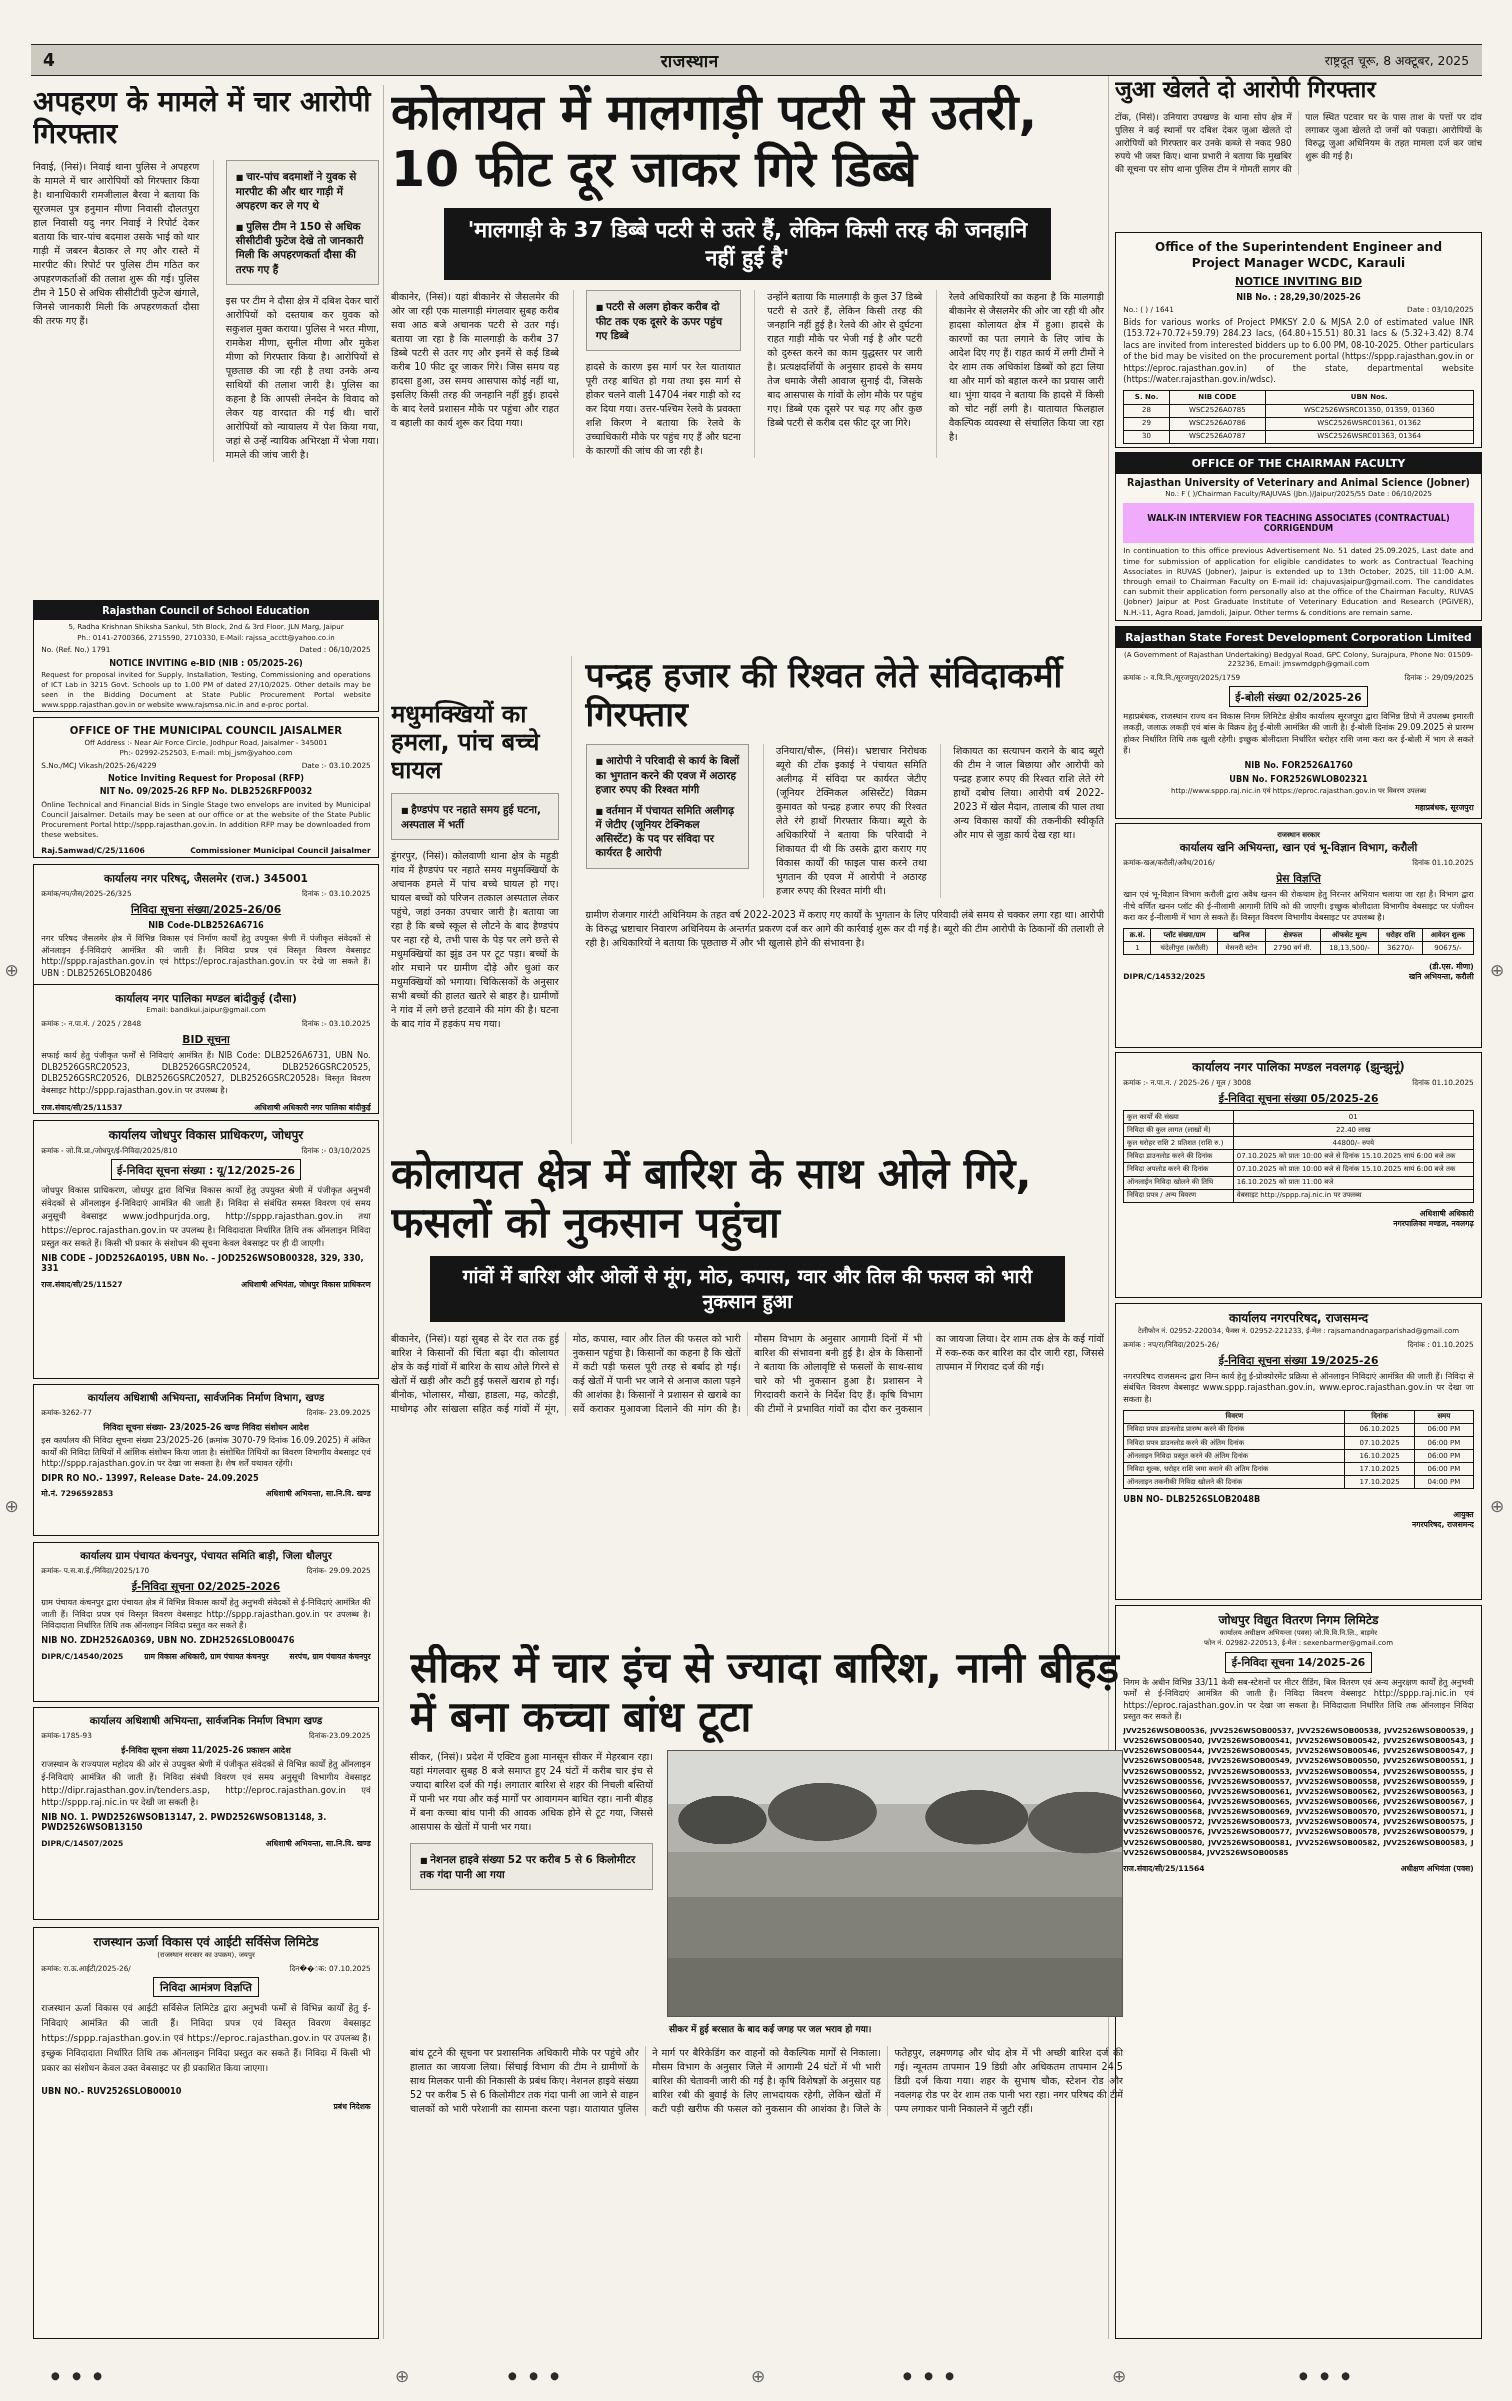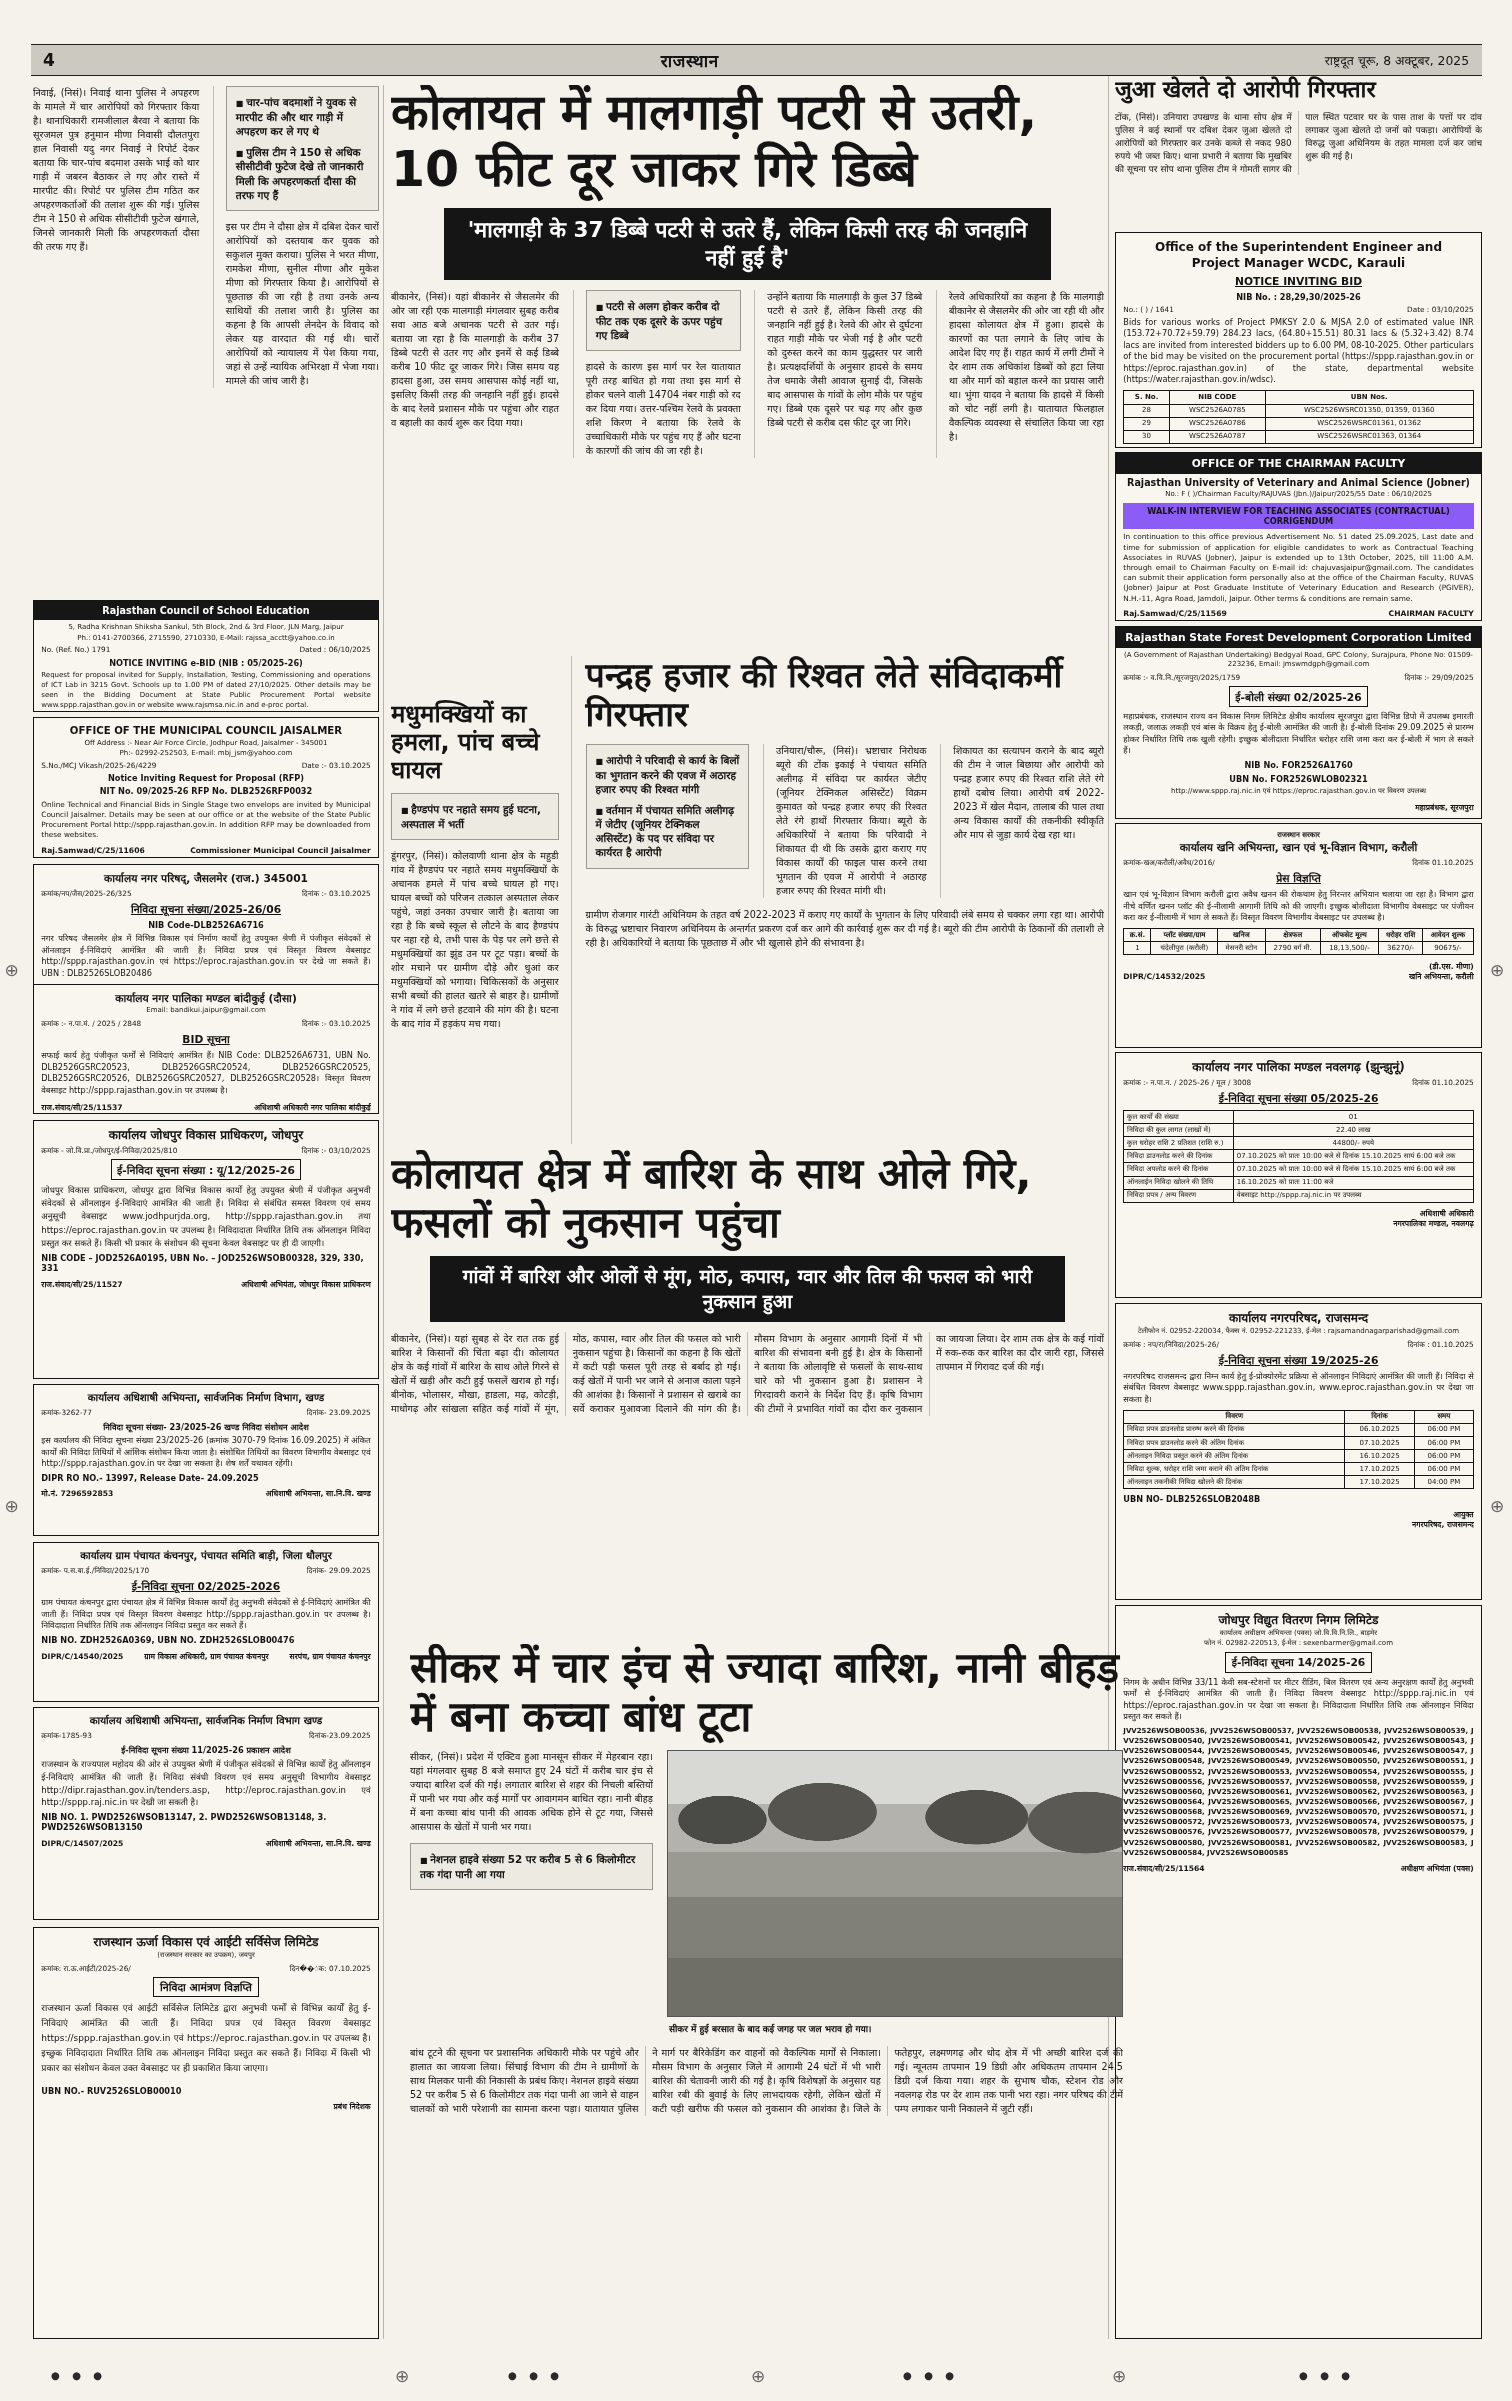--- a/index.html
+++ b/index.html
@@ -62,20 +62,21 @@
   <div class="header">
     <span class="pno">4</span>
     <span class="mast">राजस्थान</span>
     <span class="edn">राष्ट्रदूत चूरू, 8 अक्टूबर, 2025</span>
   </div>
 
   <div class="vrule" style="left:383px;top:85px;height:2254px;"></div>
   <div class="vrule" style="left:1108px;top:76px;height:2263px;"></div>
 
   <section class="blk" style="left:33px;top:86px;width:346px;height:507px;">
+    <h1 class="art-head" style="font-size:28px;">अपहरण के मामले में चार आरोपी गिरफ्तार</h1>
     <div class="grid2">
       <div class="gcol jtext">निवाई, (निसं)। निवाई थाना पुलिस ने अपहरण के मामले में चार आरोपियों को गिरफ्तार किया है। थानाधिकारी रामजीलाल बैरवा ने बताया कि सूरजमल पुत्र हनुमान मीणा निवासी दौलतपुरा हाल निवासी यदु नगर निवाई ने रिपोर्ट देकर बताया कि चार-पांच बदमाश उसके भाई को थार गाड़ी में जबरन बैठाकर ले गए और रास्ते में मारपीट की। रिपोर्ट पर पुलिस टीम गठित कर अपहरणकर्ताओं की तलाश शुरू की गई। पुलिस टीम ने 150 से अधिक सीसीटीवी फुटेज खंगाले, जिनसे जानकारी मिली कि अपहरणकर्ता दौसा की तरफ गए हैं।</div>
       <div class="gcol">
         <div class="bbox">
           <p class="bi">चार-पांच बदमाशों ने युवक से मारपीट की और थार गाड़ी में अपहरण कर ले गए थे</p>
           <p class="bi">पुलिस टीम ने 150 से अधिक सीसीटीवी फुटेज देखे तो जानकारी मिली कि अपहरणकर्ता दौसा की तरफ गए हैं</p>
         </div>
         <div class="jtext">इस पर टीम ने दौसा क्षेत्र में दबिश देकर चारों आरोपियों को दस्तयाब कर युवक को सकुशल मुक्त कराया। पुलिस ने भरत मीणा, रामकेश मीणा, सुनील मीणा और मुकेश मीणा को गिरफ्तार किया है। आरोपियों से पूछताछ की जा रही है तथा उनके अन्य साथियों की तलाश जारी है। पुलिस का कहना है कि आपसी लेनदेन के विवाद को लेकर यह वारदात की गई थी। चारों आरोपियों को न्यायालय में पेश किया गया, जहां से उन्हें न्यायिक अभिरक्षा में भेजा गया। मामले की जांच जारी है।</div>
       </div>
     </div>
@@ -139,21 +140,21 @@
     <div class="sig">
       <span>Raj.Samwad/C/25/11581</span>
       <span class="r">Superintending Engineer and Project Manager</span>
     </div>
   </section>
 
   <section class="blk notice" style="left:1115px;top:452px;width:367px;height:169px;">
     <div class="n-bar">OFFICE OF THE CHAIRMAN FACULTY</div>
     <div class="n-title" style="font-size:9.6px;">Rajasthan University of Veterinary and Animal Science (Jobner)</div>
     <div class="n-sub">No.: F ( )/Chairman Faculty/RAJUVAS (Jbn.)/Jaipur/2025/55   Date : 06/10/2025</div>
-    <div class="n-strong c" style="background:#8b5cf6;padding:3px;">WALK-IN INTERVIEW FOR TEACHING ASSOCIATES (CONTRACTUAL) CORRIGENDUM</div>
+    <div class="n-strong c" style="background:#f0abfc;padding:10px;">WALK-IN INTERVIEW FOR TEACHING ASSOCIATES (CONTRACTUAL) CORRIGENDUM</div>
     <div class="n-body" style="font-size:7.3px;">In continuation to this office previous Advertisement No. 51 dated 25.09.2025, Last date and time for submission of application for eligible candidates to work as Contractual Teaching Associates in RUVAS (Jobner), Jaipur is extended up to 13th October, 2025, till 11:00 A.M. through email to Chairman Faculty on E-mail id: chajuvasjaipur@gmail.com. The candidates can submit their application form personally also at the office of the Chairman Faculty, RUVAS (Jobner) Jaipur at Post Graduate Institute of Veterinary Education and Research (PGIVER), N.H.-11, Agra Road, Jamdoli, Jaipur. Other terms &amp; conditions are remain same.</div>
     <div class="sig">
       <span>Raj.Samwad/C/25/11569</span>
       <span class="r">CHAIRMAN FACULTY</span>
     </div>
   </section>
 
   <section class="blk notice" style="left:1115px;top:626px;width:367px;height:193px;">
     <div class="n-bar">Rajasthan State Forest Development Corporation Limited</div>
     <div class="n-sub">(A Government of Rajasthan Undertaking) Bedgyal Road, GPC Colony, Surajpura, Phone No: 01509-223236, Email: jmswmdgph@gmail.com</div>

